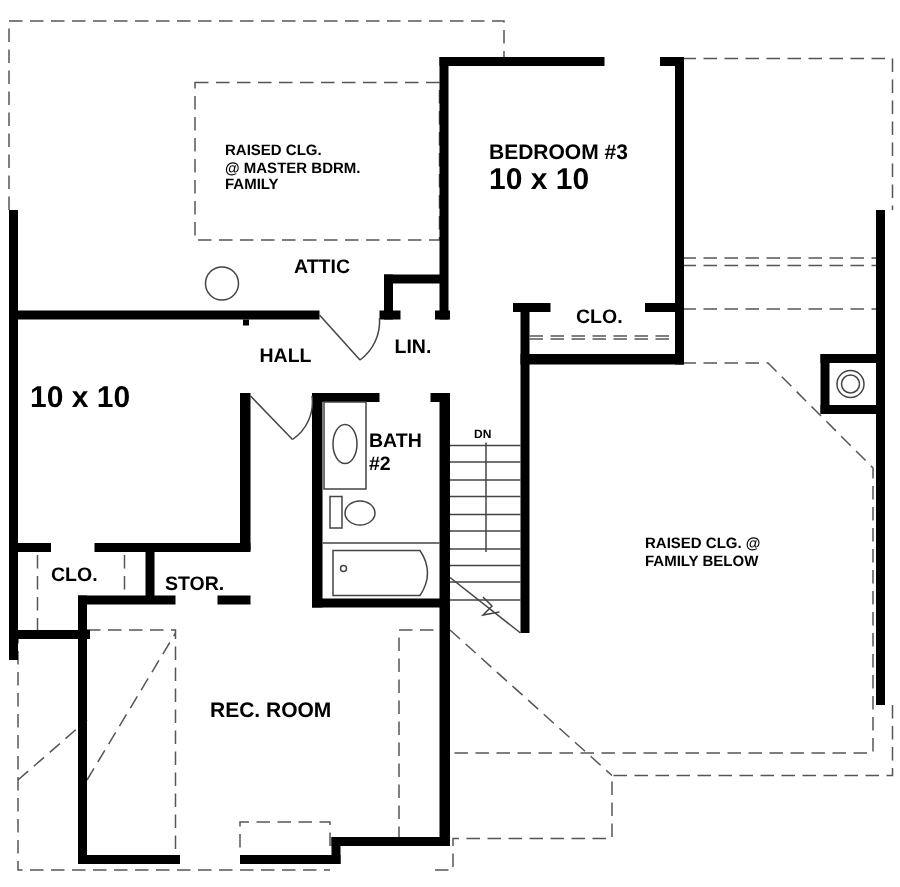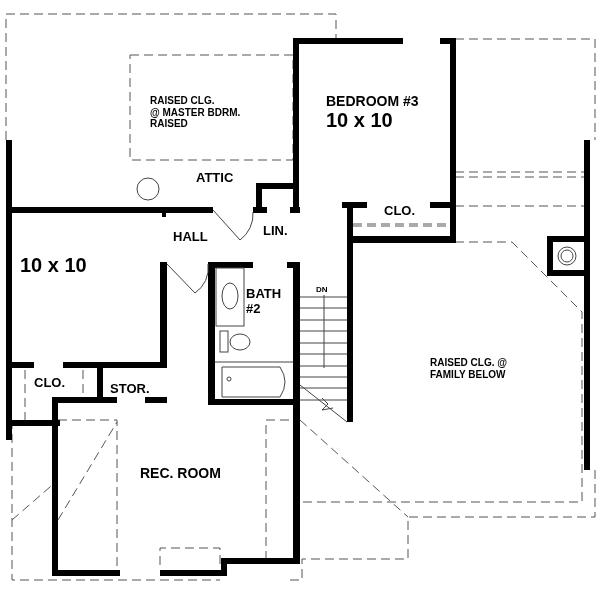--- a/index.html
+++ b/index.html
@@ -125,21 +125,21 @@
       <path class="thin" d="M322,398 L328,404 L322,410 L333,408"></path>
     </g>
 
     <line class="dash" x1="353" y1="224" x2="450" y2="224"></line>
   </g>
 </svg>
 
 <div class="lbl small" style="left:150px; top:95px; width:130px;">
   <div>RAISED CLG.</div>
   <div>@ MASTER BDRM.</div>
-  <div>RAISED</div>
+  <div>FAMILY</div>
 </div>
 
 <div class="lbl" style="left:300px; top:93px; width:150px;margin-left:26px;">
   <div class="room-name">BEDROOM #3</div>
   <div class="room-dim">10 x 10</div>
 </div>
 
 <div class="lbl med" style="left:196px; top:171px;">ATTIC</div>
 <div class="lbl med" style="left:263px; top:191px;margin-top:33px;">LIN.</div>
 <div class="lbl med" style="left:173px; top:230px;">HALL</div>

